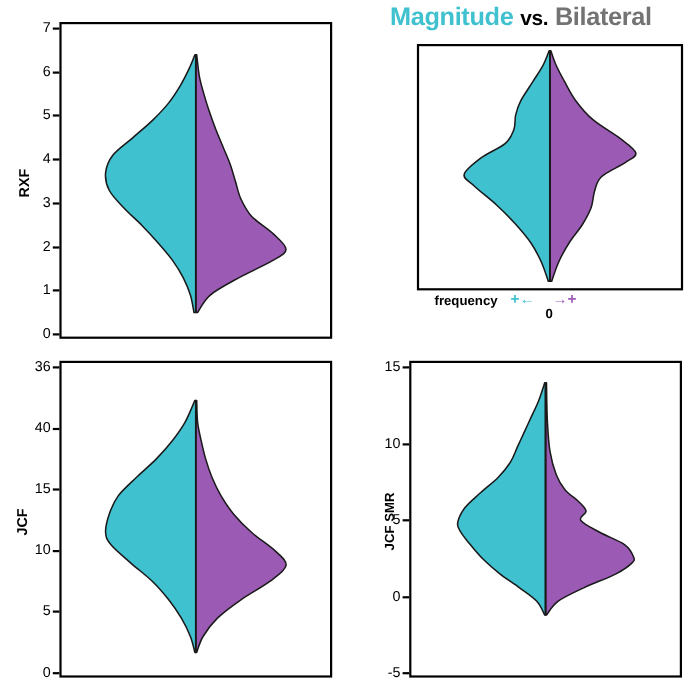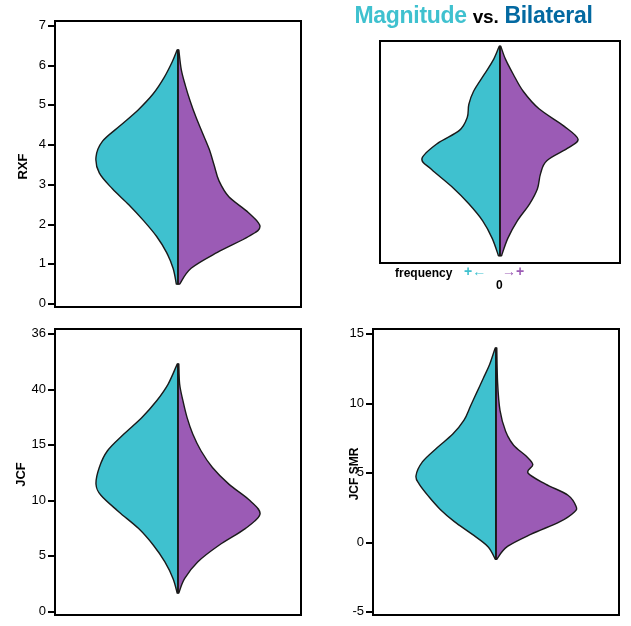--- a/index.html
+++ b/index.html
@@ -5,21 +5,21 @@
   html,body{margin:0;padding:0;background:#ffffff;}
   body{width:631px;height:626px;position:relative;font-family:"Liberation Sans",sans-serif;overflow:hidden;}
   .panel{position:absolute;}
   .axis-box{position:absolute;border:2px solid #000;box-sizing:border-box;background:#fff;}
   .ylabel{position:absolute;font-weight:bold;font-size:13px;color:#000;transform-origin:center center;white-space:nowrap;}
   .tick{position:absolute;font-size:13px;color:#000;text-align:right;white-space:nowrap;}
   .tickmark{position:absolute;background:#000;height:2px;width:6px;}
   .header{position:absolute;top:2px;left:316px;width:315px;text-align:center;font-size:23px;font-weight:bold;letter-spacing:-0.3px;white-space:nowrap;}
   .uni{color:#3fc1cf;}
   .vs{color:#000;font-size:19px;margin-top:25px;}
-  .bil{color:#0369a1;margin-top:12px;}
+  .bil{color:#737373;margin-top:12px;}
   .freqrow{position:absolute;font-weight:bold;font-size:12px;color:#000;white-space:nowrap;}
   .arrL{color:#3fc1cf;font-weight:bold;font-size:14px;}
   .arrR{color:#9b5bb5;font-weight:bold;font-size:14px;}
   .zero{position:absolute;font-size:12px;font-weight:bold;color:#000;}
   svg{display:block;}
 </style>
 </head>
 <body>
 
 <div class="header">

